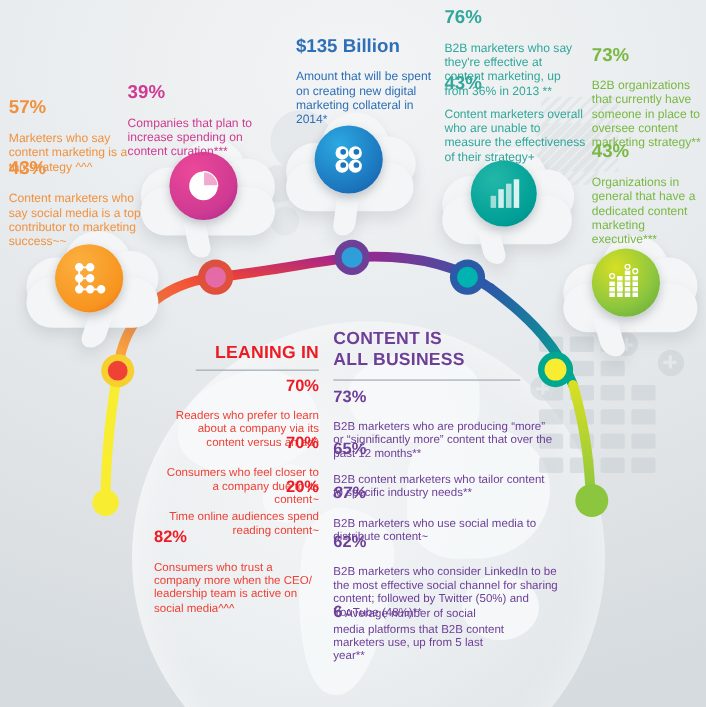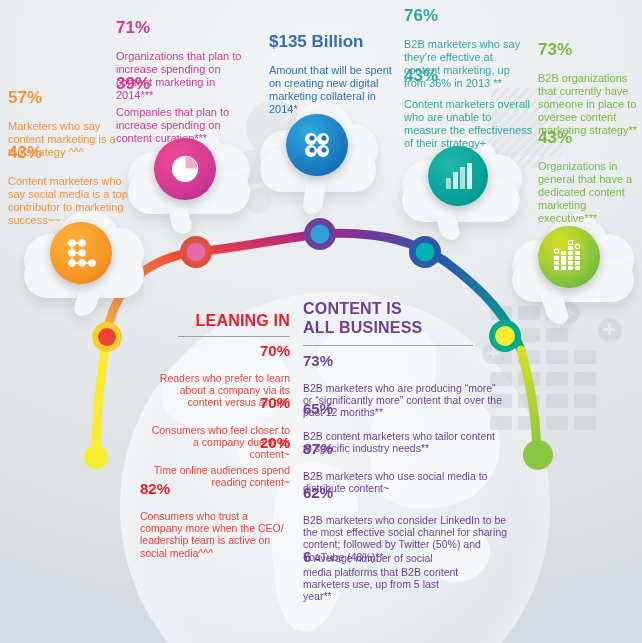--- a/index.html
+++ b/index.html
@@ -287,24 +287,20 @@
 
   <div class="tb orange" style="left:8px;top:88px;width:120px;font-size:11px;">
     <span class="num" style="font-size:17px;">57%</span>
     <span class="cap">Marketers who say content marketing is a top strategy ^^^</span>
   </div>
   <div class="tb orange" style="left:8px;top:143px;width:124px;font-size:11px;">
     <span class="num" style="font-size:17px;">43%</span>
     <span class="cap">Content marketers who say social media is a top contributor to marketing success~~</span>
   </div>
 
-  <div class="tb magenta" style="left:116px;top:18px;width:136px;font-size:11px;">
-    <span class="num" style="font-size:17px;">71%</span>
-    <span class="cap">Organizations that plan to increase spending on content marketing in 2014***</span>
-  </div>
   <div class="tb magenta" style="left:116px;top:74px;width:132px;font-size:11px;">
     <span class="num" style="font-size:17px;">39%</span>
     <span class="cap">Companies that plan to increase spending on content curation***</span>
   </div>
 
   <div class="tb blue" style="left:269px;top:32px;width:124px;font-size:11px;">
     <span class="num" style="font-size:17px;">$135 Billion</span>
     <span class="cap">Amount that will be spent on creating new digital marketing collateral in 2014*</span>
   </div>
 

